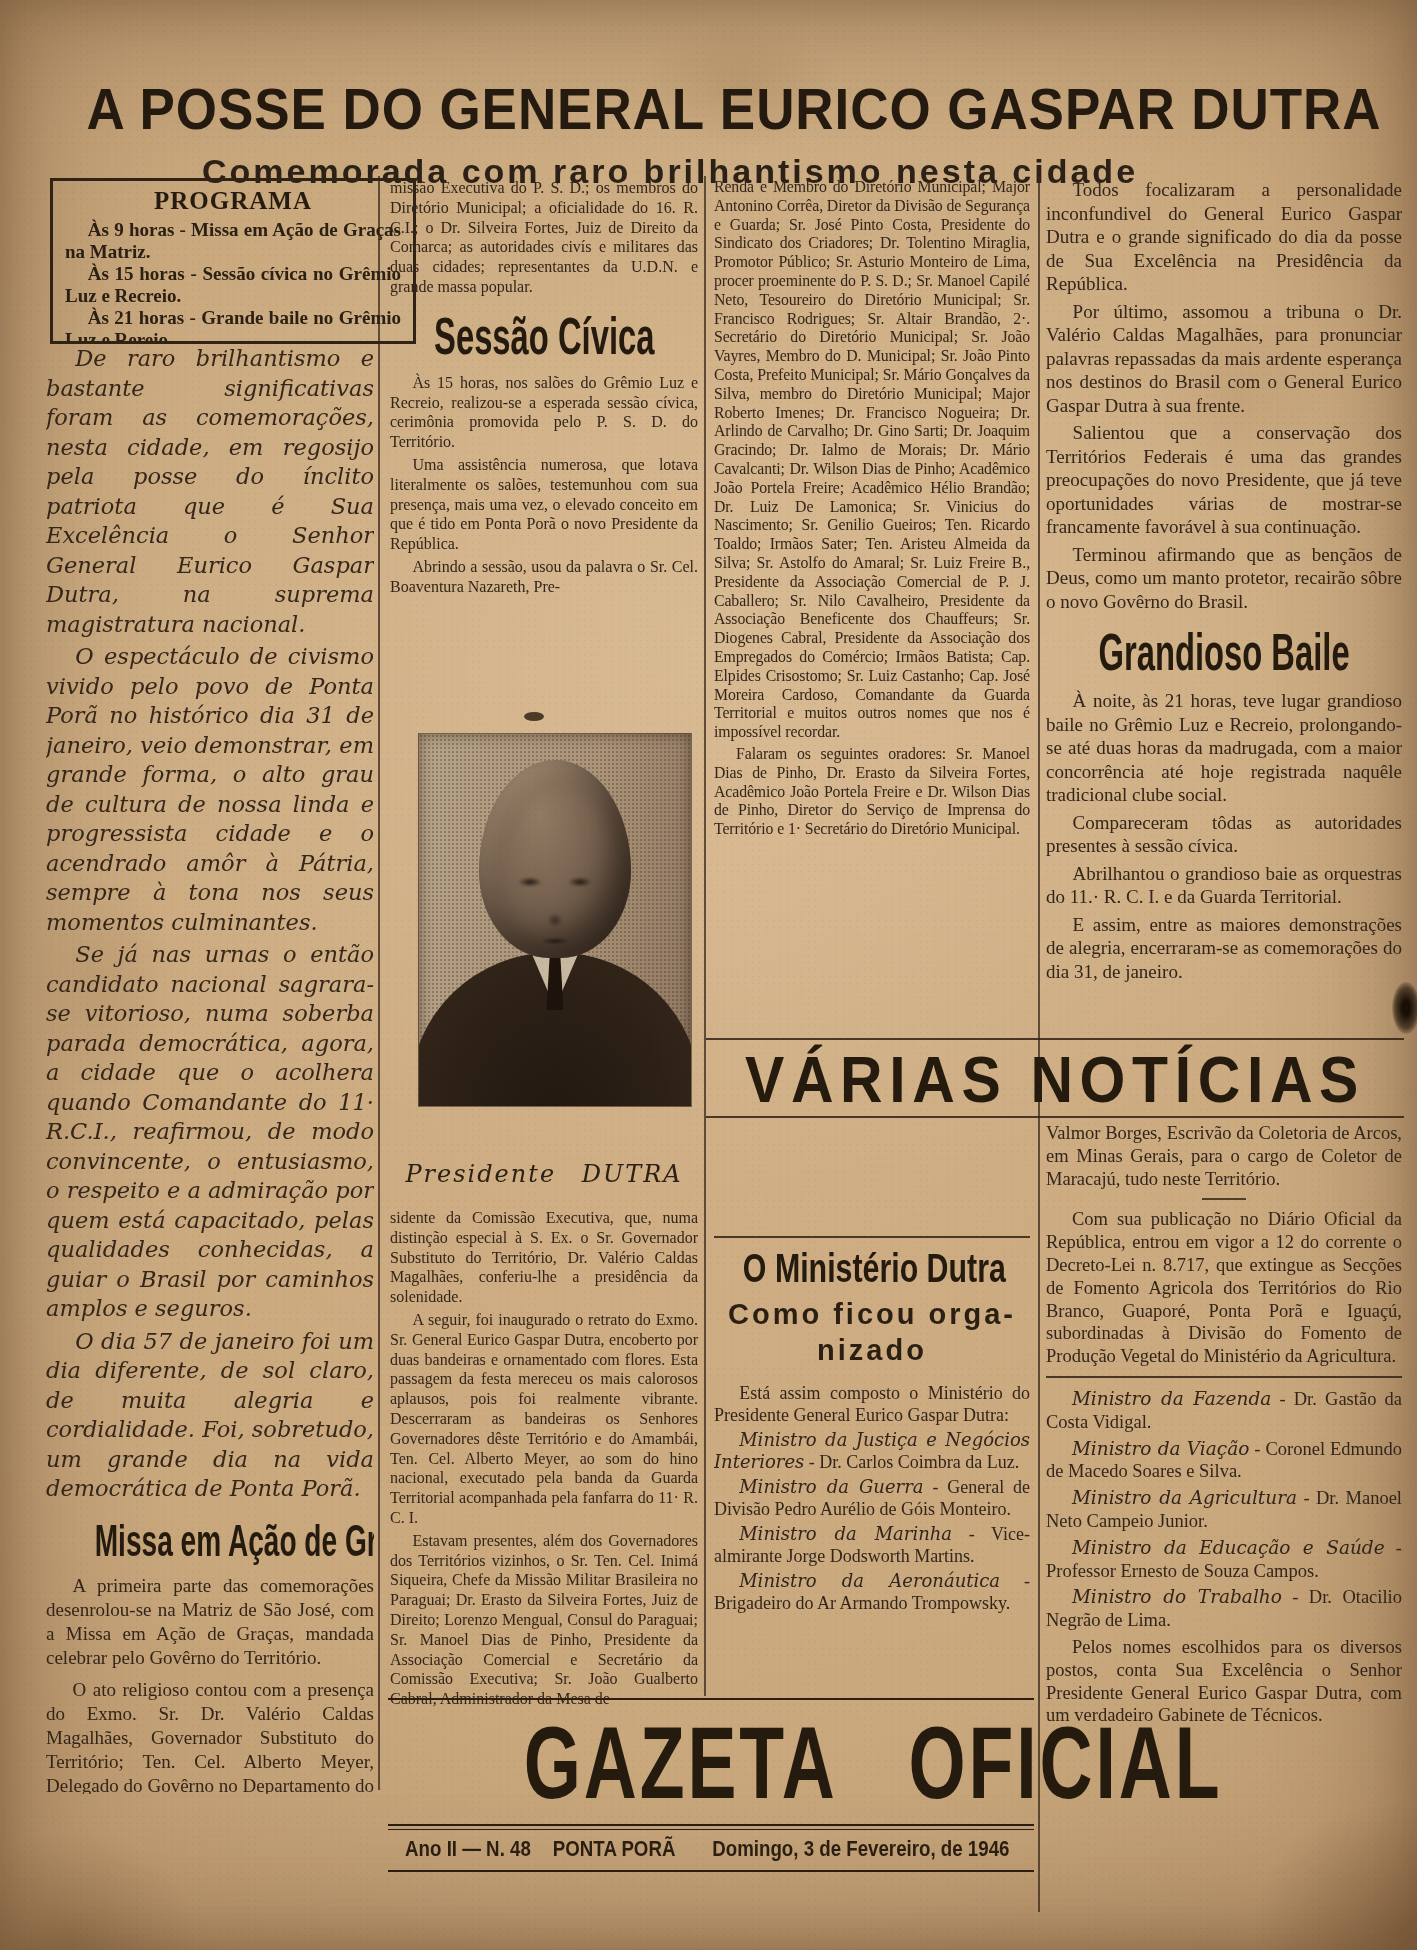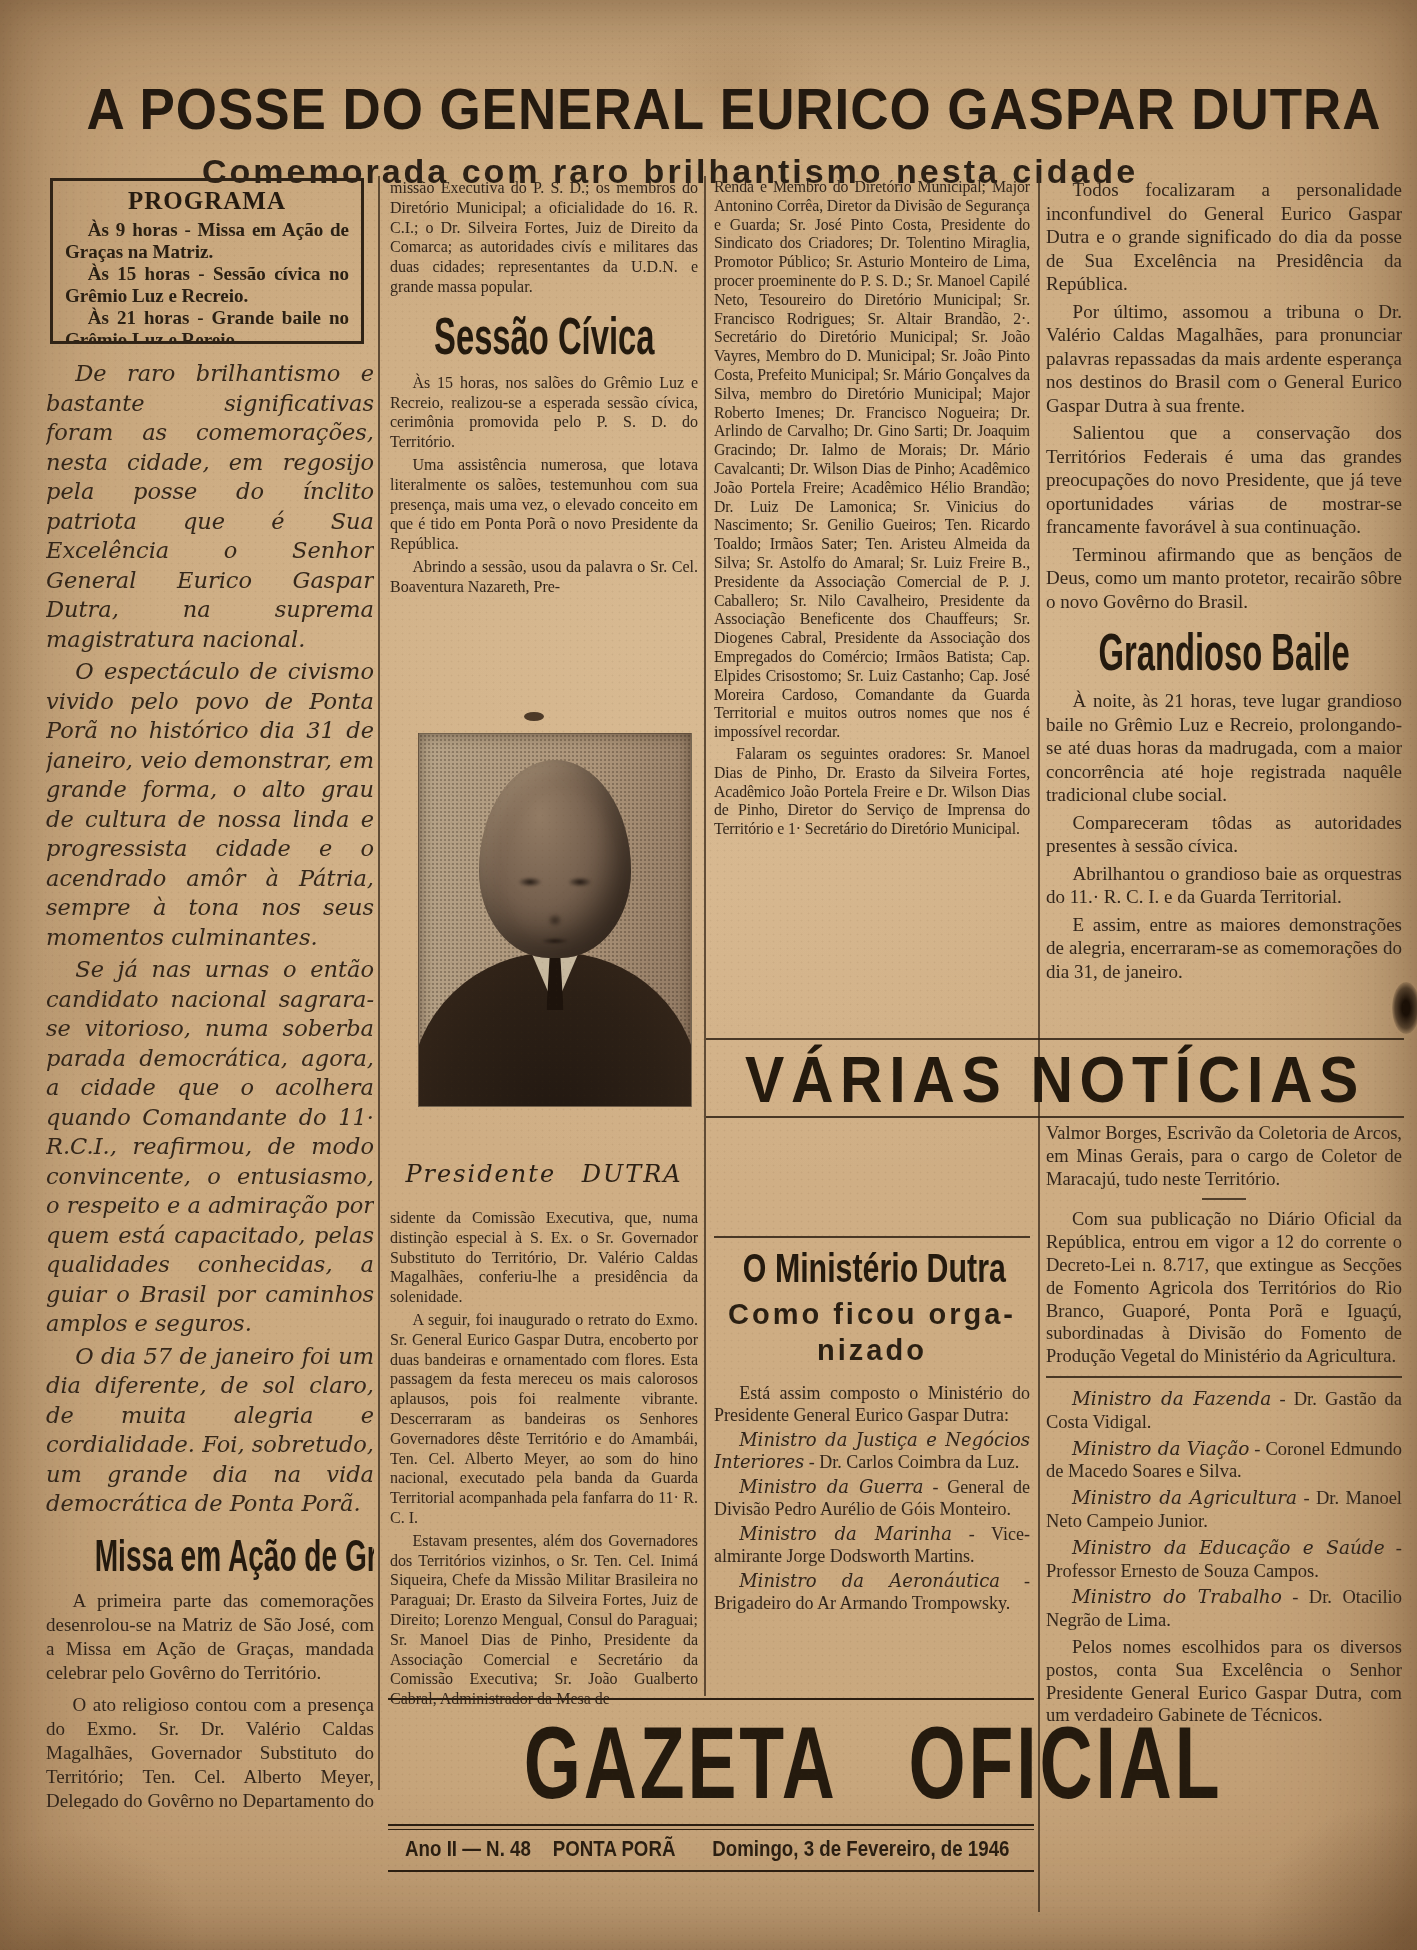--- a/index.html
+++ b/index.html
@@ -17,27 +17,27 @@
   .vrule{position:absolute;width:2px;background:rgba(58,42,26,.75);}
   .hrule{position:absolute;height:2px;background:rgba(48,34,20,.85);}
   
   .headline{left:40px;top:76px;width:1330px;text-align:center;white-space:nowrap;
     font-family:"Liberation Sans",sans-serif;font-weight:bold;font-size:57px;color:#241a10;
     transform:scaleX(.93);transform-origin:50% 50%;letter-spacing:1px;}
   .subhead{left:40px;top:152px;width:1260px;text-align:center;white-space:nowrap;
     font-family:"Liberation Sans",sans-serif;font-weight:bold;font-size:34px;color:#2c2116;
     letter-spacing:3px;}
   
-  .progbox{box-sizing:border-box;left:50px;top:178px;width:314px;height:166px;overflow:hidden;
+  .progbox{box-sizing:border-box;left:50px;top:178px;width:366px;height:166px;overflow:hidden;
     border:3px solid #2f2316;padding:6px 12px 4px;}
   .progtitle{text-align:center;font-weight:bold;font-size:25px;letter-spacing:1px;margin:0 0 4px;color:#261b10;}
   .progline{margin:0;font-weight:bold;font-size:19px;line-height:22px;text-align:justify;text-indent:1.2em;color:#2b2013;}
   
   .col{overflow:hidden;}
-  #col1{left:46px;top:359px;width:328px;height:1450px;}
+  #col1{left:46px;top:344px;width:328px;height:1450px;}
   .ital p{font-family:"DejaVu Serif",serif;font-style:italic;font-size:22.5px;line-height:29.5px;
     text-align:justify;margin:0 0 3px;text-indent:1.3em;color:rgba(44,32,20,.95);}
   .roman p{font-size:19px;line-height:24px;text-align:justify;margin:8px 0 3px;text-indent:1.4em;}
   .head-cond{display:inline-block;font-family:"Liberation Sans",sans-serif;font-weight:bold;
     white-space:nowrap;color:#241a0e;transform:scale(.78,1.22);transform-origin:50% 50%;}
   .sechead{width:100%;text-align:center;margin:16px 0 12px;}
   #col2a{left:390px;top:178px;width:308px;height:552px;}
   #col2a p,#col2b p{font-size:16px;line-height:19.8px;text-align:justify;margin:0 0 3px;text-indent:1.4em;}
   p.noind{text-indent:0 !important;}
   #col2b{left:390px;top:1208px;width:308px;height:500px;}

